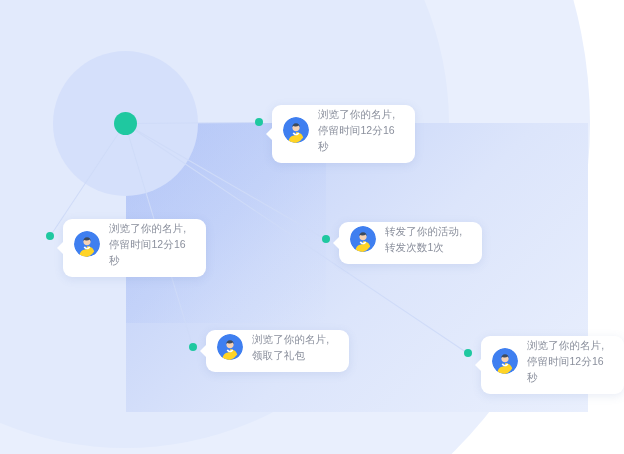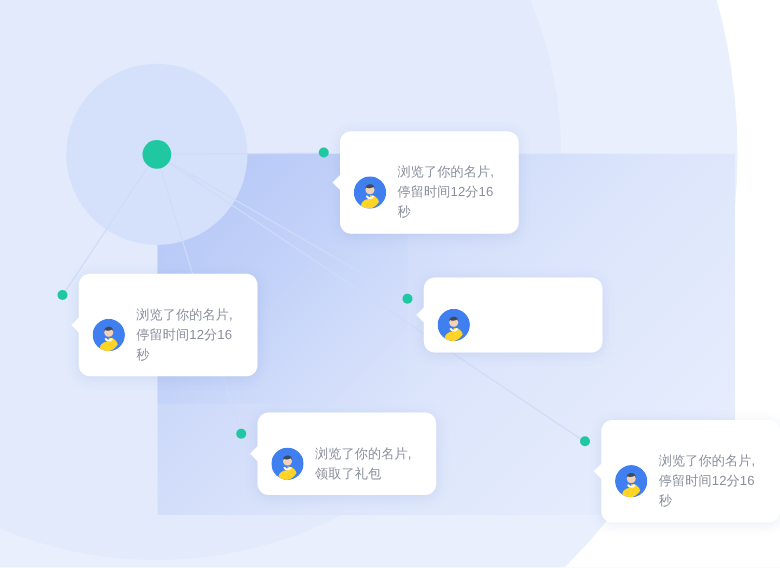--- a/index.html
+++ b/index.html
@@ -94,21 +94,21 @@
   }
 
   
   .bubble {
     position: absolute;
     display: flex;
     align-items: center;
     gap: 9px;
     background: #ffffff;
     border-radius: 9px;
-    padding: 25px 14px 9px 11px;
+    padding: 1px 14px 9px 11px;
     box-shadow: 0 2px 10px rgba(80, 105, 175, 0.13);
     width: 118px;
   }
   .bubble::before {
     content: "";
     position: absolute;
     left: -6px;
     top: 50%;
     margin-top: -7px;
     width: 0;
@@ -178,20 +178,21 @@
       </div>
       <div class="node-dot" style="left: 322px; top: 235px; width: 8px; height: 8px;"></div>
       <div class="bubble" style="left: 339px; top: 222px; width: 118px;">
         <span class="avatar"><svg viewBox="0 0 26 26" width="26" height="26">
             <circle cx="13" cy="13" r="13" fill="#3f7ff0"></circle>
             <path d="M13 7.2c2.1 0 3.6 1.5 3.6 3.5s-1.5 3.6-3.6 3.6-3.6-1.6-3.6-3.6S10.9 7.2 13 7.2z" fill="#f6d2b4"></path>
             <path d="M9.4 10.2c-.2-2.2 1.3-3.9 3.6-3.9s3.8 1.6 3.6 3.9c-.4-.3-.6-1-.7-1.6-1 .7-2.3 1-3.8.9-.9-.05-1.6-.2-2-.5-.2.5-.4.9-.7 1.2z" fill="#3d4a5c"></path>
             <path d="M13 15.2c4 0 6.6 2.3 7.2 5.3A12.95 12.95 0 0 1 13 26c-2.7 0-5.2-.83-7.2-2.25.2-3.4 3-5.55 7.2-5.55z" fill="#ffd426"></path>
             <path d="M11.1 15.45c.55.9 1.15 1.35 1.9 1.35s1.35-.45 1.9-1.35c.55.12 1.05.27 1.5.47-.7 1.5-1.85 2.3-3.4 2.3s-2.7-.8-3.4-2.3c.45-.2.95-.35 1.5-.47z" fill="#ffffff"></path>
           </svg></span>
+        <span class="bubble-text">转发了你的活动,转发次数1次</span>
       </div>
       <div class="node-dot" style="left: 189px; top: 343px; width: 8px; height: 8px;"></div>
       <div class="bubble" style="left: 206px; top: 330px; width: 118px;">
         <span class="avatar"><svg viewBox="0 0 26 26" width="26" height="26">
             <circle cx="13" cy="13" r="13" fill="#3f7ff0"></circle>
             <path d="M13 7.2c2.1 0 3.6 1.5 3.6 3.5s-1.5 3.6-3.6 3.6-3.6-1.6-3.6-3.6S10.9 7.2 13 7.2z" fill="#f6d2b4"></path>
             <path d="M9.4 10.2c-.2-2.2 1.3-3.9 3.6-3.9s3.8 1.6 3.6 3.9c-.4-.3-.6-1-.7-1.6-1 .7-2.3 1-3.8.9-.9-.05-1.6-.2-2-.5-.2.5-.4.9-.7 1.2z" fill="#3d4a5c"></path>
             <path d="M13 15.2c4 0 6.6 2.3 7.2 5.3A12.95 12.95 0 0 1 13 26c-2.7 0-5.2-.83-7.2-2.25.2-3.4 3-5.55 7.2-5.55z" fill="#ffd426"></path>
             <path d="M11.1 15.45c.55.9 1.15 1.35 1.9 1.35s1.35-.45 1.9-1.35c.55.12 1.05.27 1.5.47-.7 1.5-1.85 2.3-3.4 2.3s-2.7-.8-3.4-2.3c.45-.2.95-.35 1.5-.47z" fill="#ffffff"></path>
           </svg></span>

